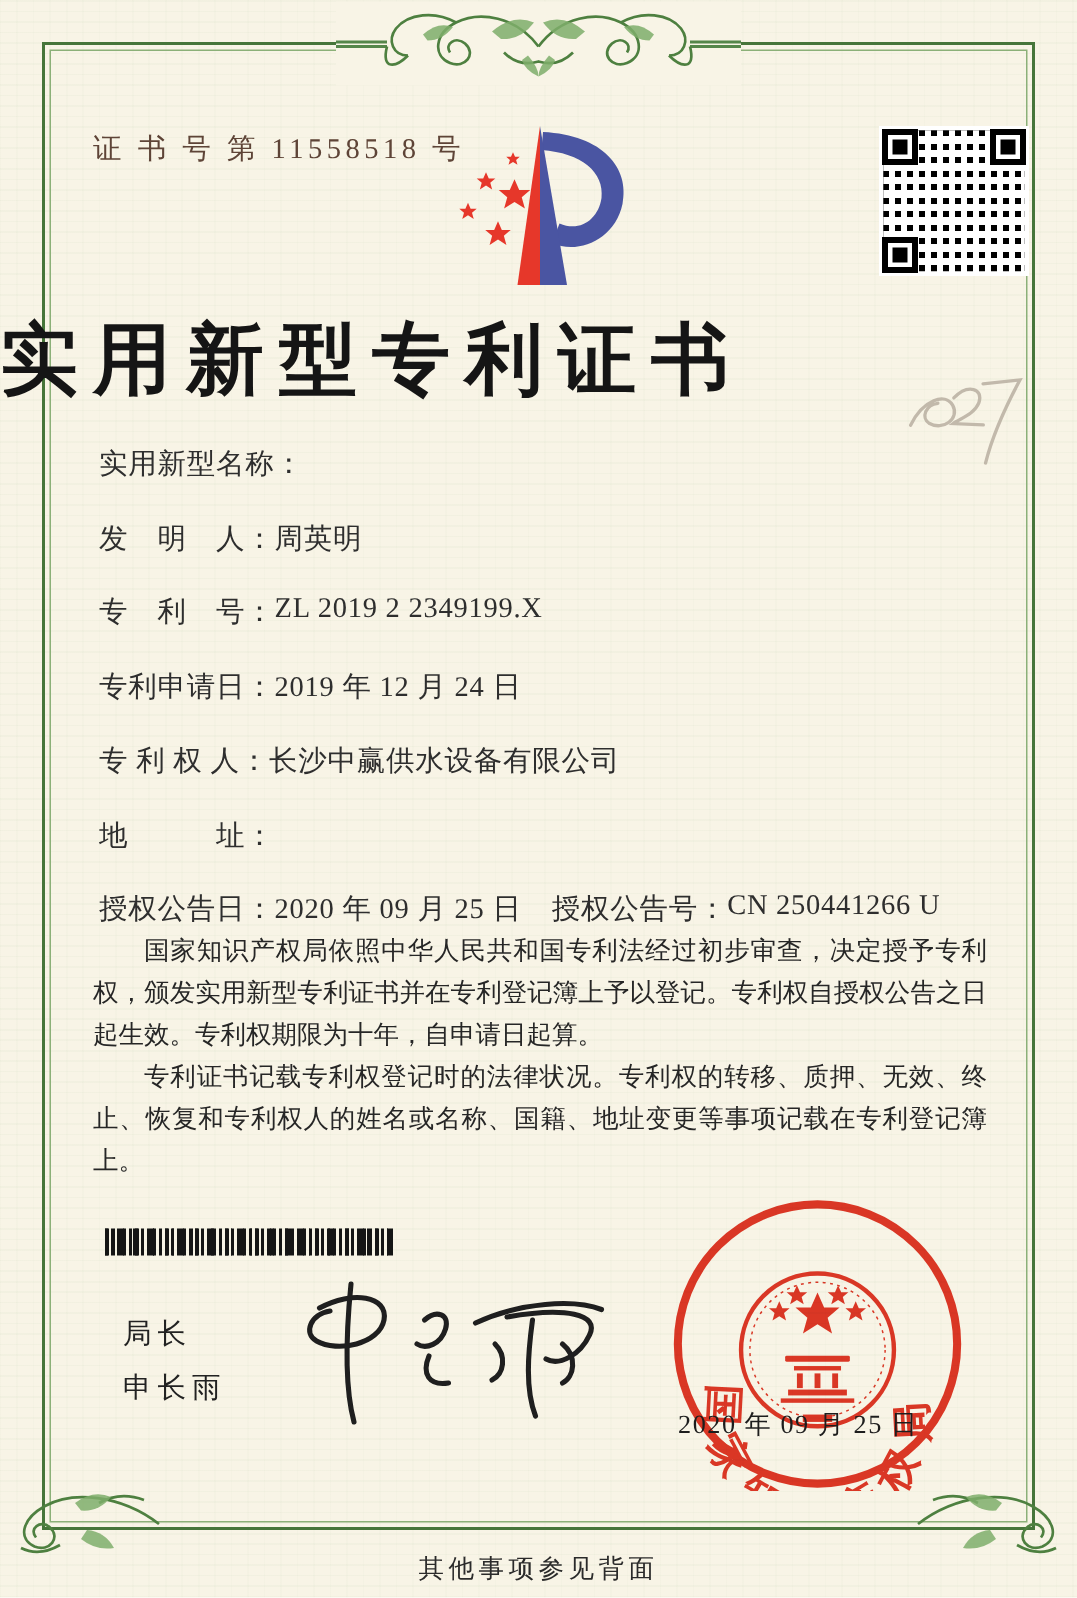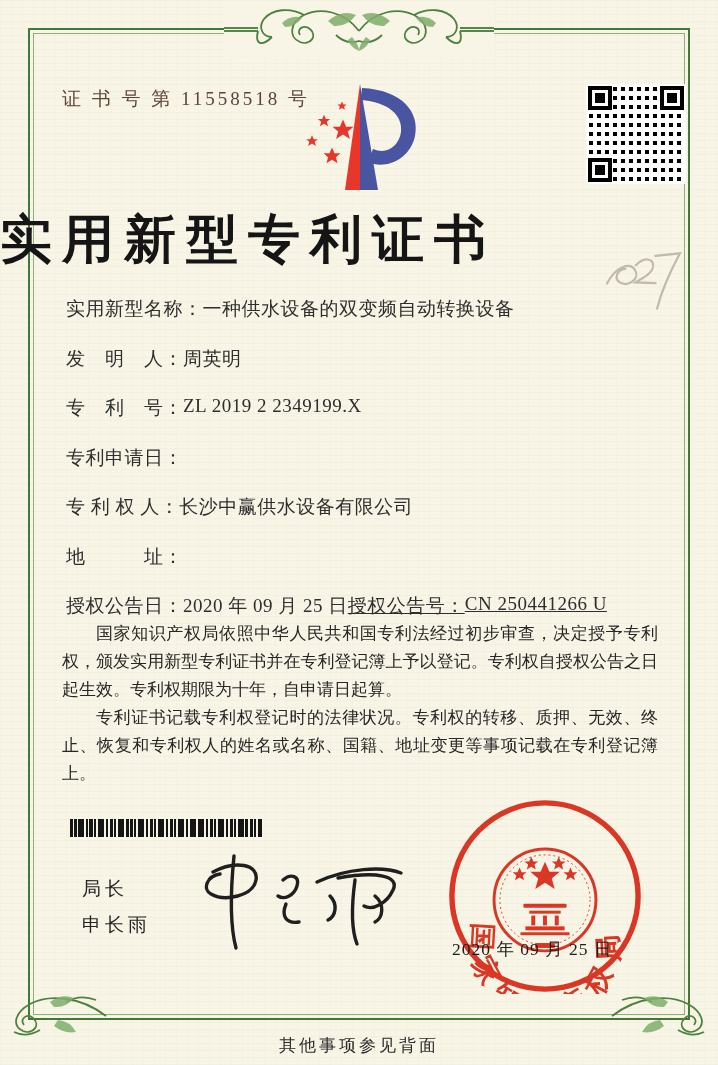--- a/index.html
+++ b/index.html
@@ -55,21 +55,21 @@
   .doc-title{
     position:absolute;left:0;top:205px;width:619px;
     font-size:52px;font-weight:bold;letter-spacing:10px;color:#151515;
   }
   .pencil-mark{position:absolute;left:596px;top:242px;width:88px;height:74px;opacity:.8;}
   
   .fields{position:absolute;left:66px;top:296px;width:600px;font-size:19px;color:#2e2e2e;}
   .frow{height:49.5px;display:flex;align-items:flex-start;white-space:pre;}
   .frow .lbl{letter-spacing:.5px;}
   .frow .val{letter-spacing:.5px;}
-  .pair2{display:flex;white-space:pre;text-decoration:underline;}
+  .pair2{margin-left:20px;display:flex;white-space:pre;}
   
   .legal{
     position:absolute;left:62px;top:620px;width:596px;
     font-size:17px;line-height:28px;text-align:justify;color:#262626;
   }
   .legal p{margin:0;text-indent:2em;}
   
   .barcode{
     position:absolute;left:70px;top:819px;width:192px;height:18px;
     background:
@@ -196,30 +196,30 @@
       <g stroke="#b5ab9d" stroke-width="2.2" fill="none" stroke-linecap="round" transform="rotate(8 44 37)">
         <path d="M12,46 C18,28 32,21 38,29 C44,37 34,47 24,43 C18,40 20,31 28,29"></path>
         <path d="M38,24 C46,13 57,15 55,25 C53,33 44,37 40,41 L60,39"></path>
         <path d="M56,12 L80,6 C73,25 67,45 65,64"></path>
       </g>
     </svg>
   </div>
 
   <div class="fields">
     <div class="frow">
-      <span class="lbl">实用新型名称：</span><span class="val">一种供水设备的双变频自动转换设备</span>
+      <span class="lbl">实用新型名称：</span>
     </div>
     <div class="frow">
       <span class="lbl">发　明　人：</span><span class="val">周英明</span>
     </div>
     <div class="frow">
       <span class="lbl">专　利　号：</span><span class="val">ZL 2019 2 2349199.X</span>
     </div>
     <div class="frow">
-      <span class="lbl">专利申请日：</span>
+      <span class="lbl">专利申请日：</span><span class="val">2019 年 12 月 24 日</span>
     </div>
     <div class="frow">
       <span class="lbl">专 利 权 人：</span><span class="val">长沙中赢供水设备有限公司</span>
     </div>
     <div class="frow">
       <span class="lbl">地　　　址：</span>
     </div>
     <div class="frow">
       <span class="lbl">授权公告日：</span><span class="val">2020 年 09 月 25 日</span>
       <span class="pair2"><span class="lbl">授权公告号：</span><span class="val">CN 250441266 U</span></span>

